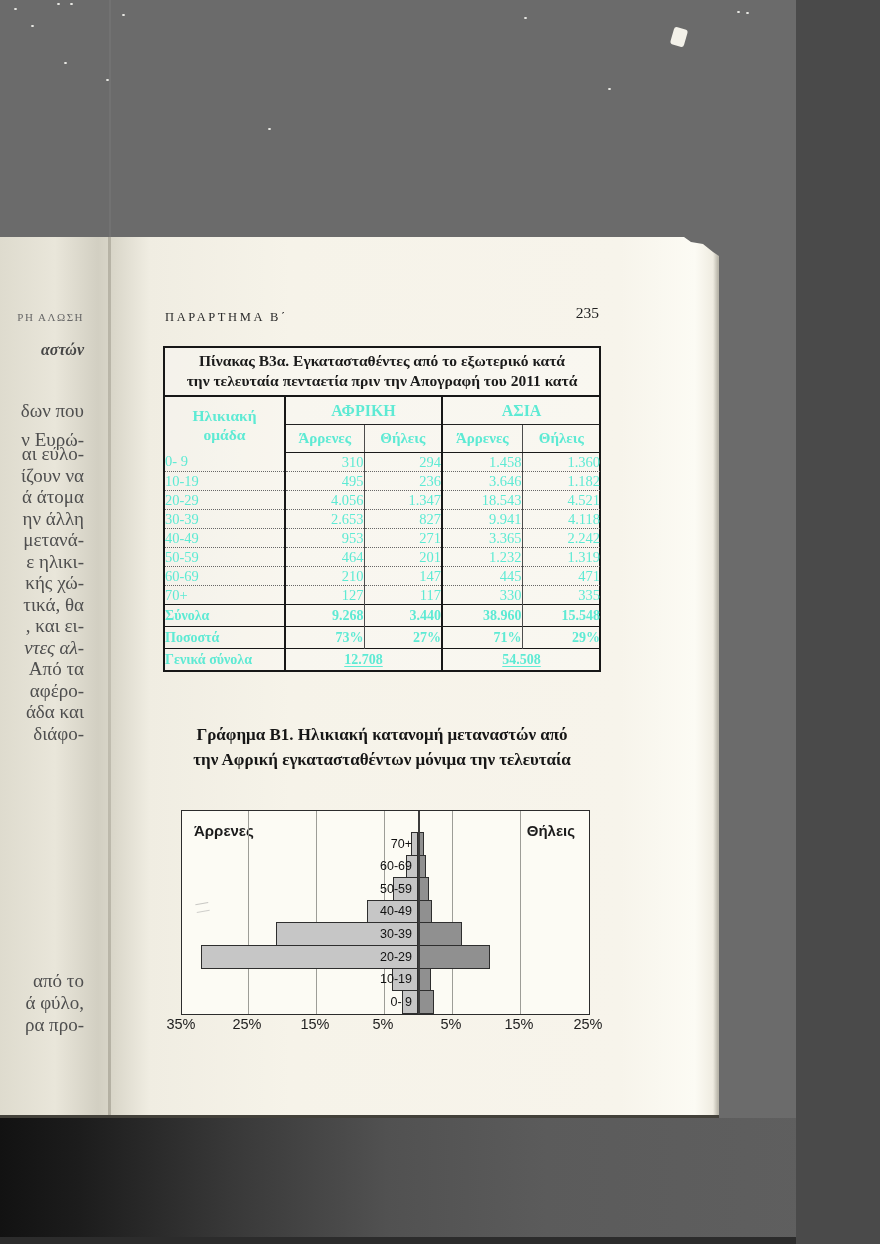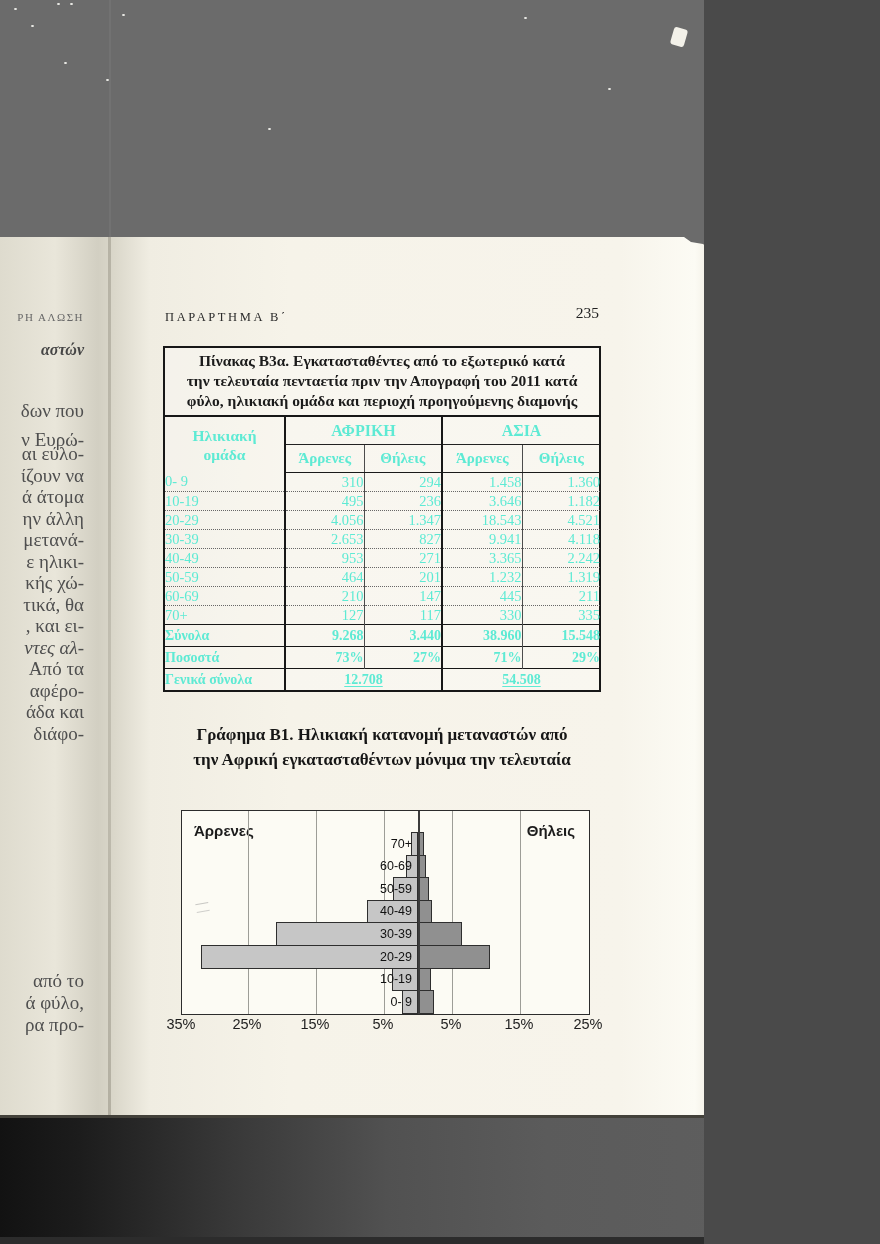--- a/index.html
+++ b/index.html
@@ -1,16 +1,16 @@
 <!DOCTYPE html>
 <html><head>
 <meta charset="utf-8">
 <style>
   html,body{margin:0;padding:0;background:#4a4a4a;}
-  .scene{position:relative;width:704px;height:1244px;overflow:hidden;
+  .scene{position:relative;width:796px;height:1244px;overflow:hidden;
          background:#6b6b6b;font-family:"Liberation Serif",serif;color:#1b1b1b;}
 
   
   .speck{position:absolute;background:#efefea;border-radius:50%;}
   .white-blob{position:absolute;left:672px;top:28px;width:14px;height:18px;
               background:#f3f1e9;border-radius:3px;transform:rotate(16deg);}
   .scan-line-top{position:absolute;left:109px;top:0;width:2px;height:237px;background:rgba(255,255,255,.05);}
   .right-edge-light{position:absolute;left:851px;top:0;width:17px;height:1244px;background:rgba(255,255,255,.14);}
   .right-edge-dark{position:absolute;left:868px;top:0;width:12px;height:1244px;background:#3e3e3e;}
   .bottom-shadow{position:absolute;left:0;top:1118px;width:880px;height:126px;
@@ -137,21 +137,20 @@
       <div class="frag" style="top:1016px;">ρα προ-</div>
     </div>
 
   <div class="apx-title">ΠΑΡΑΡΤΗΜΑ Β΄</div>
   <div class="page-num">235</div>
 
   <div class="tbl-outer">
     <div class="tbl-title">
       <div>Πίνακας Β3α. Εγκατασταθέντες από το εξωτερικό κατά</div>
       <div>την τελευταία πενταετία πριν την Απογραφή του 2011 κατά</div>
-      <div>φύλο, ηλικιακή ομάδα και περιοχή προηγούμενης διαμονής</div>
     </div>
     <table id="stats-table">
         <colgroup>
           <col style="width:120px">
           <col style="width:79px">
           <col style="width:78px">
           <col style="width:80px">
           <col style="width:78px">
         </colgroup>
         <tbody>
@@ -206,21 +205,21 @@
             <td class="num gl2">464</td>
             <td class="num gl1">201</td>
             <td class="num gl2">1.232</td>
             <td class="num gl1">1.319</td>
           </tr>
           <tr class="drow dot">
             <td class="age">60-69</td>
             <td class="num gl2">210</td>
             <td class="num gl1">147</td>
             <td class="num gl2">445</td>
-            <td class="num gl1">211</td>
+            <td class="num gl1">471</td>
           </tr>
           <tr class="drow">
             <td class="age">70+</td>
             <td class="num gl2">127</td>
             <td class="num gl1">117</td>
             <td class="num gl2">330</td>
             <td class="num gl1">335</td>
           </tr>
           <tr class="brow solid-top">
             <td class="lbl">Σύνολα</td>

